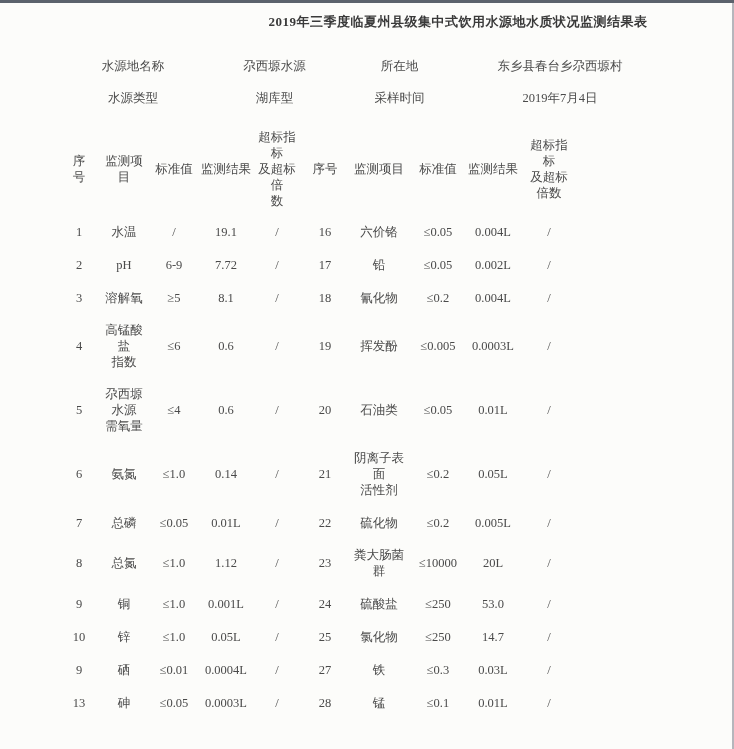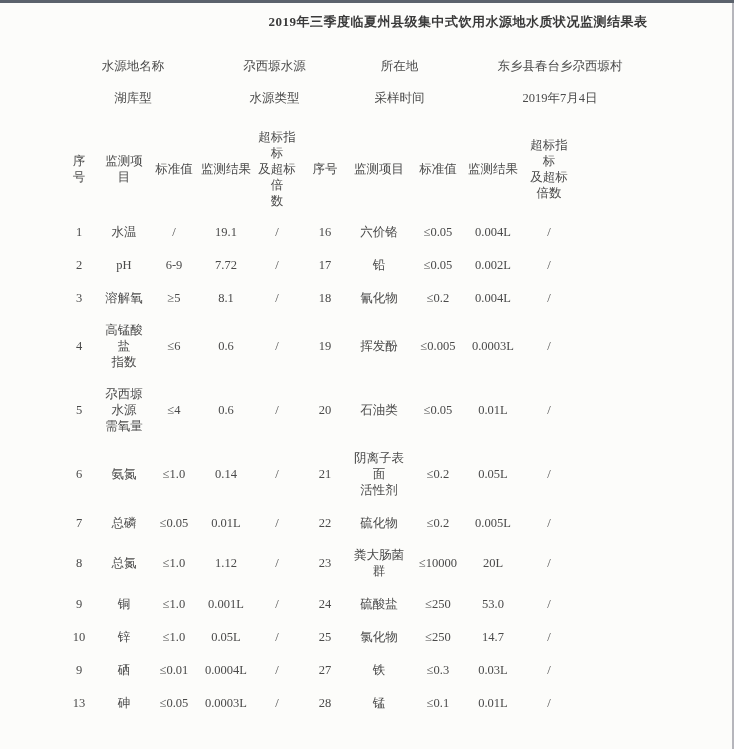--- a/index.html
+++ b/index.html
@@ -63,22 +63,22 @@
 
 <div class="right-edge"></div>
 
 <div class="title">2019年三季度临夏州县级集中式饮用水源地水质状况监测结果表</div>
 
 <div class="info">
   <span>水源地名称</span>
   <span>尕西塬水源</span>
   <span>所在地</span>
   <span>东乡县春台乡尕西塬村</span>
+  <span>水源类型</span>
   <span>湖库型</span>
-  <span>水源类型</span>
   <span>采样时间</span>
   <span>2019年7月4日</span>
 </div>
 
 <table>
   <colgroup>
     <col style="width:42px">
       <col style="width:48px">
       <col style="width:52px">
     <col style="width:52px">

